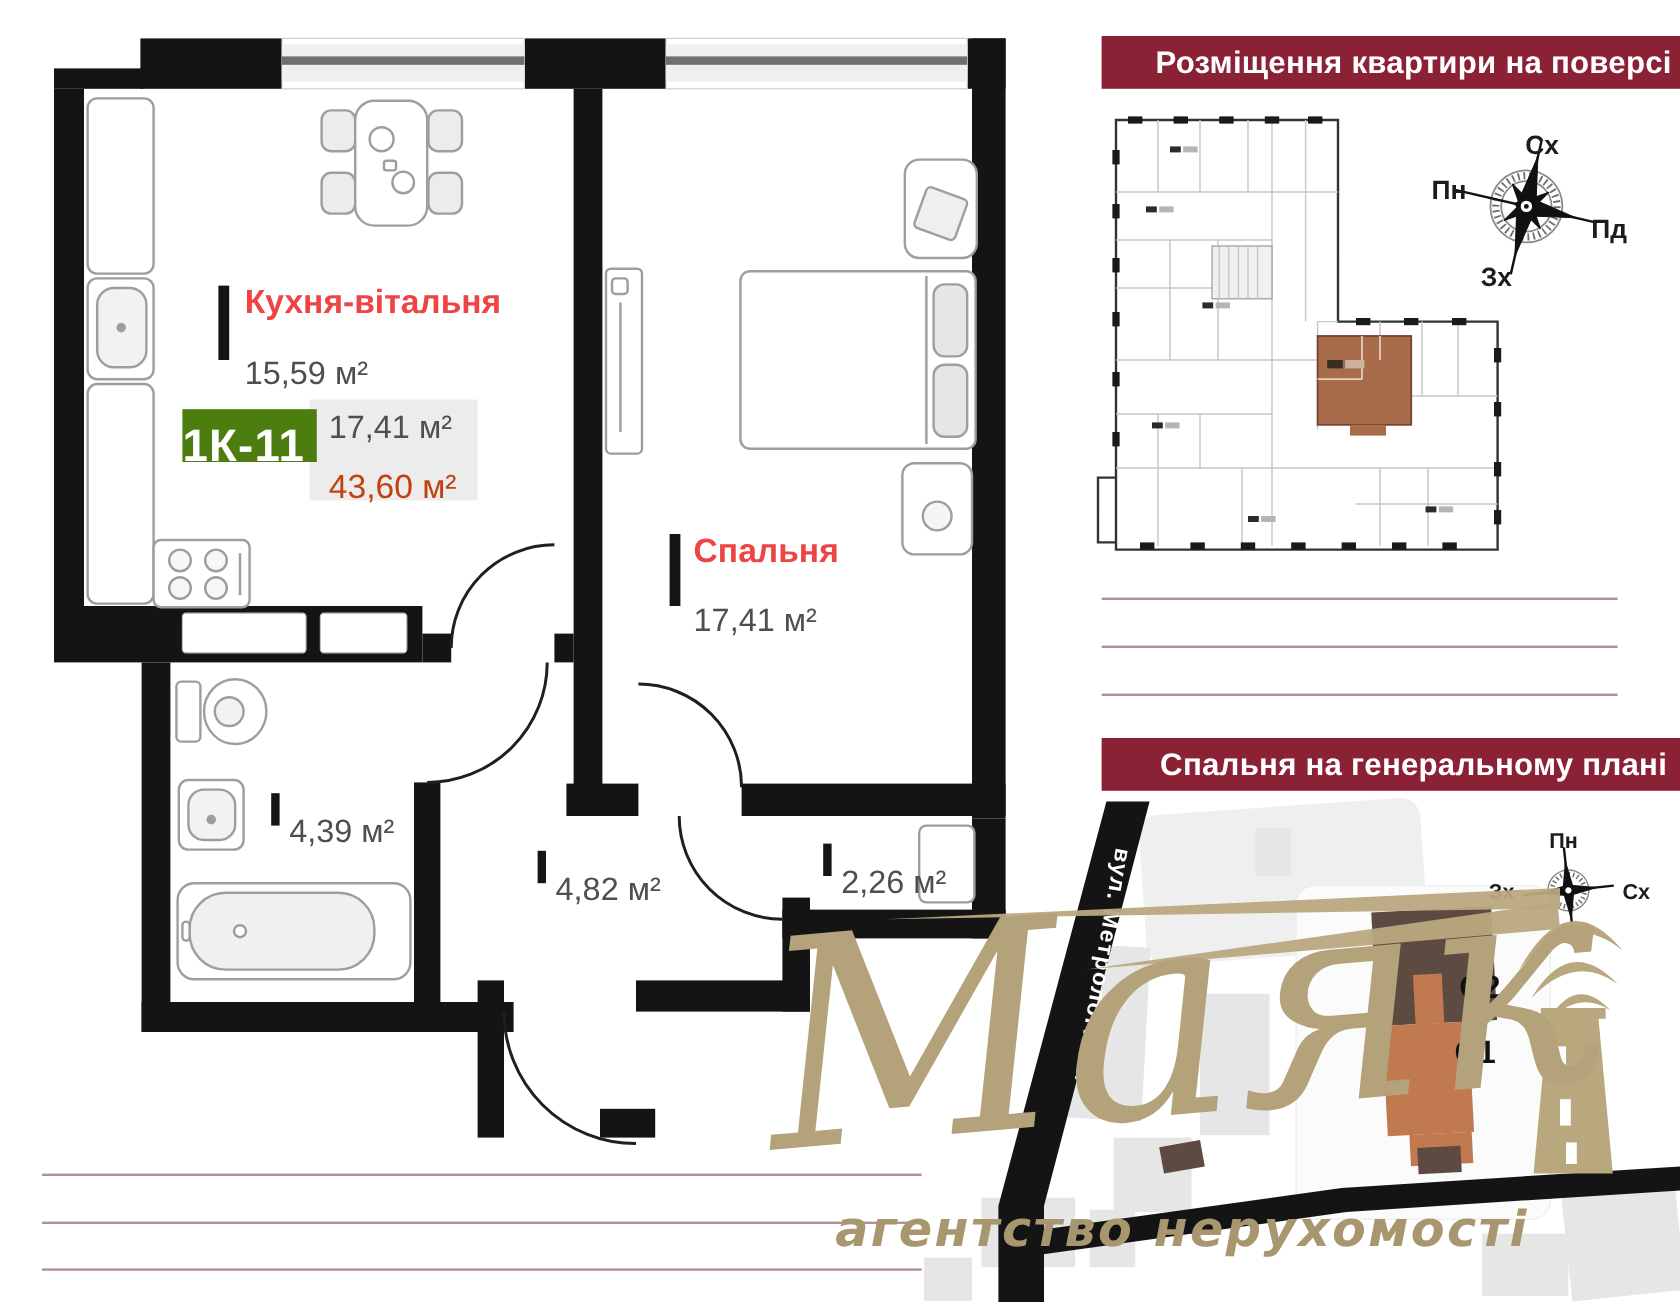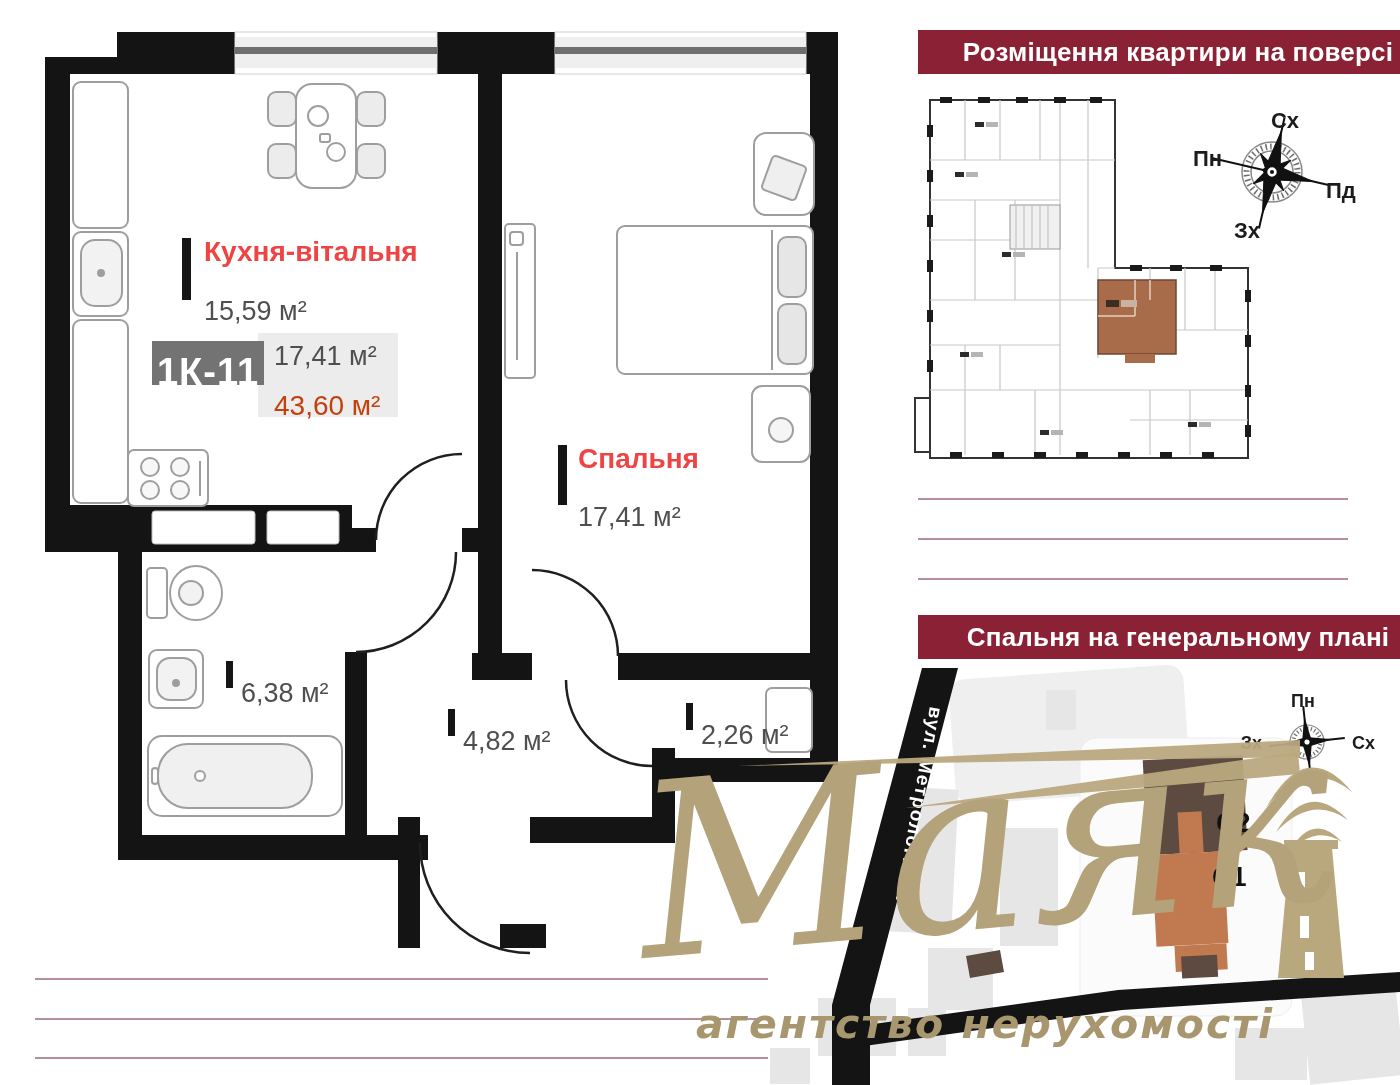--- a/index.html
+++ b/index.html
@@ -11,22 +11,22 @@
   .section-header{
     position:absolute;width:520px;height:44px;background:#8b2134;color:#fff;
     font:700 26px/44px "Liberation Sans",sans-serif;text-align:center;letter-spacing:.2px;
   }
   .rule{position:absolute;height:2px;background:#b48f98;}
   .room-title{position:absolute;font:700 28px "Liberation Sans",sans-serif;color:#ef4444;white-space:nowrap;}
   .room-area{position:absolute;font:400 27px "Liberation Sans",sans-serif;color:#4f4f4f;white-space:nowrap;margin-top:20px;}
   .bar{position:absolute;background:#151515;}
   #unit-gray{position:absolute;left:258px;top:333px;width:140px;height:84px;background:#ececec;}
   #unit-black{
-    position:absolute;left:152px;top:341px;width:112px;height:44px;background:#737373;
-    color:#fff;font:700 38px/62px "Liberation Sans",sans-serif;text-align:center;letter-spacing:1px;
+    position:absolute;left:152px;top:341px;width:112px;height:44px;background:#4d7c0f;
+    color:#fff;font:700 38px/62px "Liberation Sans",sans-serif;text-align:left;letter-spacing:1px;
   }
   #unit-a1{position:absolute;left:274px;top:341px;font:400 27px "Liberation Sans",sans-serif;color:#4f4f4f;}
   #unit-a2{position:absolute;left:274px;top:390px;font:400 28px "Liberation Sans",sans-serif;color:#c2410c;}
   .logo-script{
     font-family:"DejaVu Serif",serif;font-style:italic;fill:#b3a27a;
   }
   .logo-tag{
     font-family:"DejaVu Sans",sans-serif;font-style:italic;font-weight:700;fill:#a8966e;letter-spacing:2px;
   }
 </style>
@@ -167,21 +167,21 @@
 <div id="unit-gray" style="z-index:2"></div>
 <div id="unit-black" style="z-index:3">1К-11</div>
 <div id="unit-a1" style="z-index:3">17,41 м²</div>
 <div id="unit-a2" style="z-index:3">43,60 м²</div>
 
 <div class="bar" style="left:558px;top:445px;width:9px;height:60px;z-index:2"></div>
 <div class="room-title" style="left:578px;top:443px;z-index:2">Спальня</div>
 <div class="room-area" style="left:578px;top:482px;z-index:2">17,41 м²</div>
 
 <div class="bar" style="left:226px;top:661px;width:7px;height:27px;z-index:2"></div>
-<div class="room-area" style="left:241px;top:658px;z-index:2">6,38 м²</div>
+<div class="room-area" style="left:241px;top:658px;z-index:2">4,39 м²</div>
 
 <div class="bar" style="left:448px;top:709px;width:7px;height:27px;z-index:2"></div>
 <div class="room-area" style="left:463px;top:706px;z-index:2">4,82 м²</div>
 
 <div class="bar" style="left:686px;top:703px;width:7px;height:27px;z-index:2"></div>
 <div class="room-area" style="left:701px;top:700px;z-index:2">2,26 м²</div>
 
 <div class="section-header" style="left:918px;top:30px;">Розміщення квартири на поверсі</div>
 <div class="section-header" style="left:918px;top:615px;">Спальня на генеральному плані</div>
 

